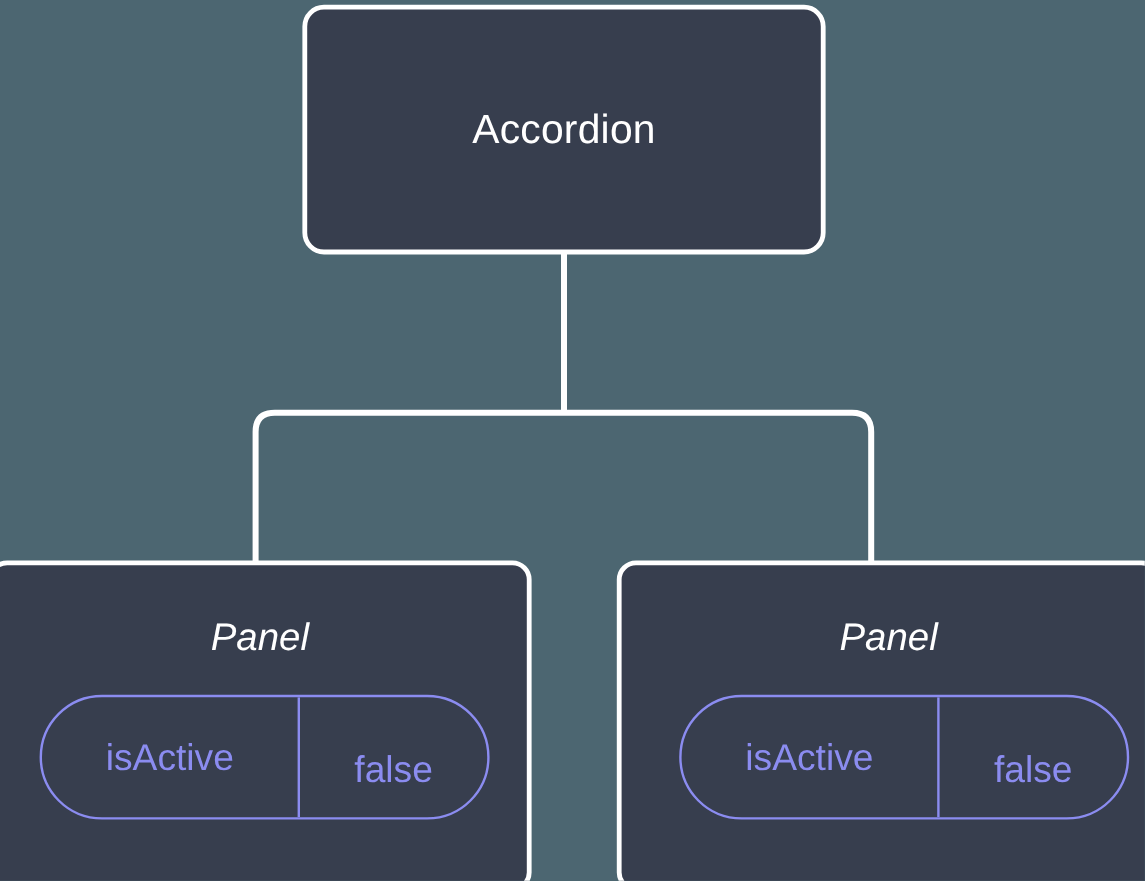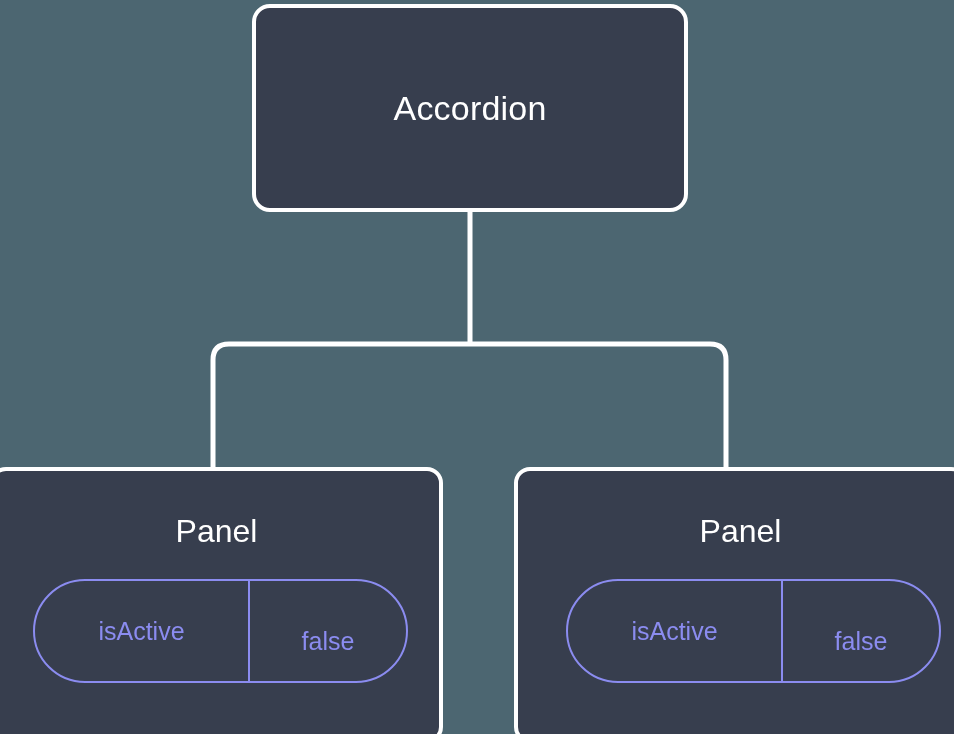--- a/index.html
+++ b/index.html
@@ -73,41 +73,42 @@
   .node-title {
     color: #ffffff;
     font-size: 32px;
     font-weight: 400;
     line-height: 1;
     white-space: nowrap;
   }
 
   .node-panel .node-title {
     font-size: 32px;
+    font-style: italic;
   }
 
   
   .state-pill {
     display: flex;
     align-items: stretch;
     margin-top: 32px;
     height: 104px;
     border: 2px solid #8b8cf0;
     border-radius: 52px;
     box-sizing: border-box;
     overflow: hidden;
   }
 
   .state-key,
   .state-value {
     display: flex;
     align-items: center;
     justify-content: center;
     color: #8b8cf0;
-    font-size: 25px;
+    font-size: 31px;
     line-height: 1;
     white-space: nowrap;
     box-sizing: border-box;
   }
 
   .state-key {
     width: 215px;
     border-right: 2px solid #8b8cf0;
   }
 

